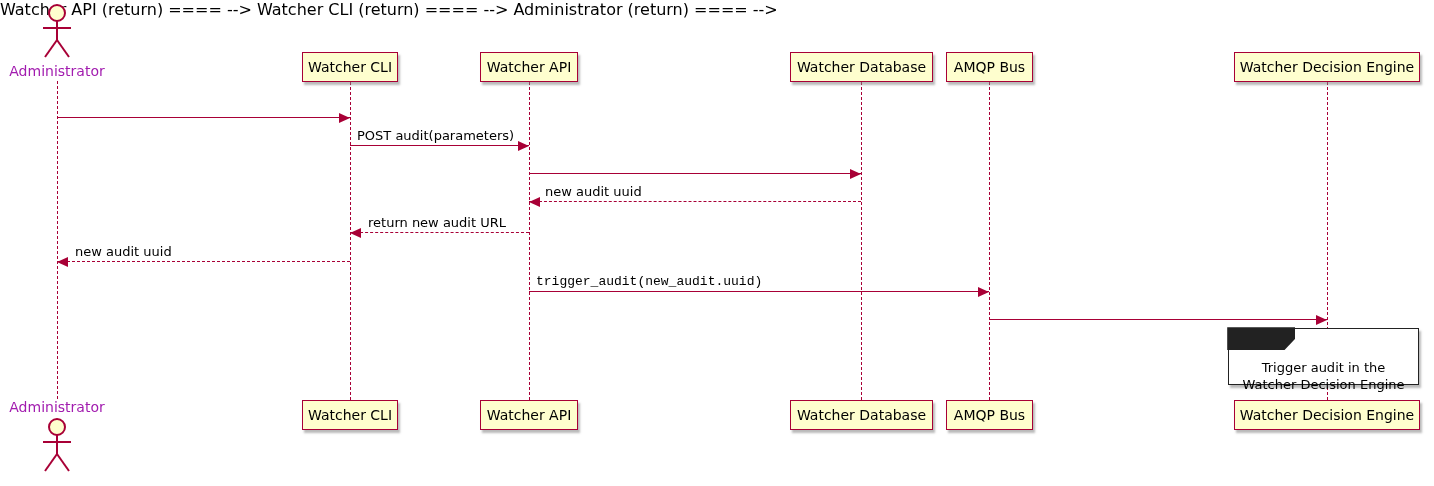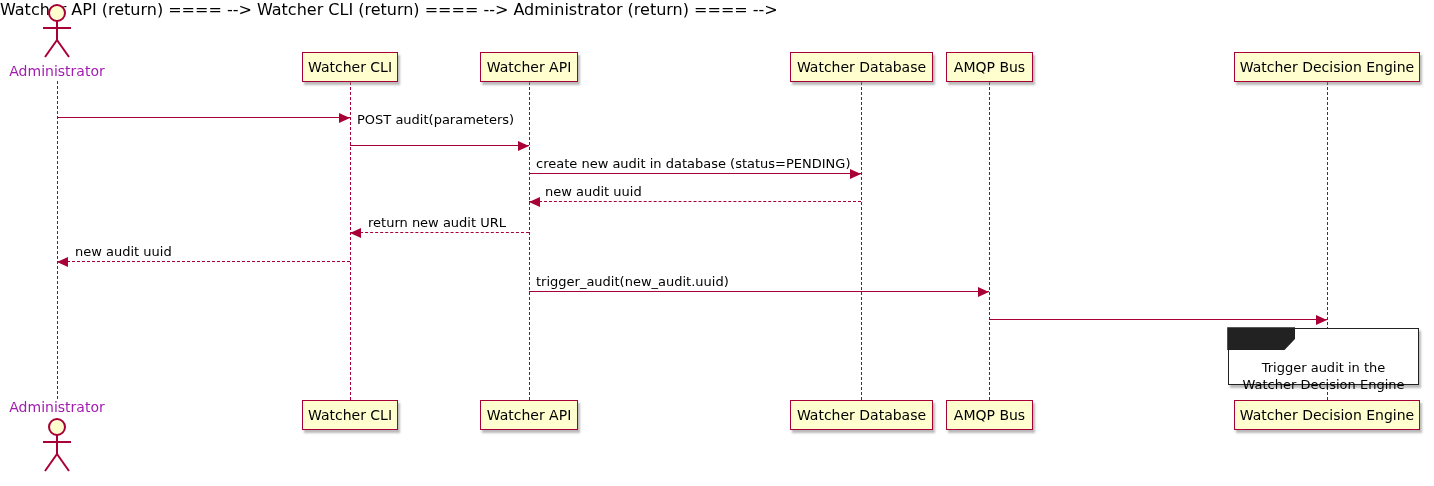--- a/index.html
+++ b/index.html
@@ -132,46 +132,45 @@
   <div class="pbox" style="left:480px;top:400px;width:98px;">Watcher API</div>
   <div class="pbox" style="left:790px;top:400px;width:143px;">Watcher Database</div>
   <div class="pbox" style="left:946px;top:400px;width:87px;">AMQP Bus</div>
   <div class="pbox" style="left:1234px;top:400px;width:186px;">Watcher Decision Engine</div>
 
   
   <div class="msg-line solid" style="left:57px;top:117px;width:293px;"></div>
   <div class="arrow right" style="left:339px;top:113px;"></div>
 
   
-  <div class="msg-label" style="left:357px;top:112px;">POST audit(parameters)</div>
+  <div class="msg-label" style="left:357px;top:128px;">POST audit(parameters)</div>
   <div class="msg-line solid" style="left:350px;top:145px;width:179px;"></div>
   <div class="arrow right" style="left:518px;top:141px;"></div>
 
   
-  <div class="msg-label" style="left:536px;top:156px;">create new audit in database (status=PENDING)</div>
   <div class="msg-line solid" style="left:529px;top:173px;width:332px;"></div>
   <div class="arrow right" style="left:850px;top:169px;"></div>
 
    Watcher API (return) ==== --&gt;
   <div class="msg-label" style="left:545px;top:184px;">new audit uuid</div>
   <div class="msg-line dashed" style="left:529px;top:201px;width:332px;"></div>
   <div class="arrow left" style="left:529px;top:197px;"></div>
 
    Watcher CLI (return) ==== --&gt;
   <div class="msg-label" style="left:368px;top:215px;">return new audit URL</div>
   <div class="msg-line dashed" style="left:350px;top:232px;width:179px;"></div>
   <div class="arrow left" style="left:350px;top:228px;"></div>
 
    Administrator (return) ==== --&gt;
   <div class="msg-label" style="left:75px;top:244px;">new audit uuid</div>
   <div class="msg-line dashed" style="left:57px;top:261px;width:293px;"></div>
   <div class="arrow left" style="left:57px;top:257px;"></div>
 
   
-  <div class="msg-label" style="left:536px;top:274px;">trigger_audit(new_audit.uuid)</div>
+  <div class="msg-label" style="left:536px;top:274px;font-family:Liberation Mono, monospace;">trigger_audit(new_audit.uuid)</div>
   <div class="msg-line solid" style="left:529px;top:291px;width:460px;"></div>
   <div class="arrow right" style="left:978px;top:287px;"></div>
 
   
   <div class="msg-line solid" style="left:989px;top:319px;width:338px;"></div>
   <div class="arrow right" style="left:1316px;top:315px;"></div>
 
   
   <div class="ref-frame" style="left:1228px;top:328px;width:191px;height:57px;">
     <div class="ref-tab-outer">

